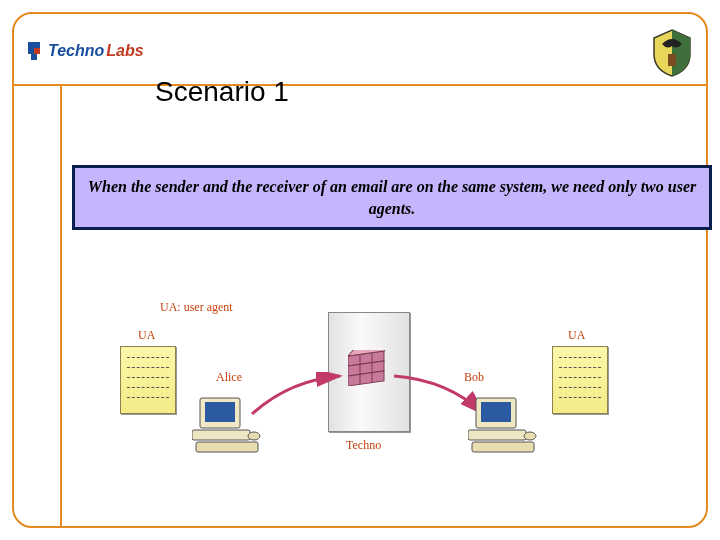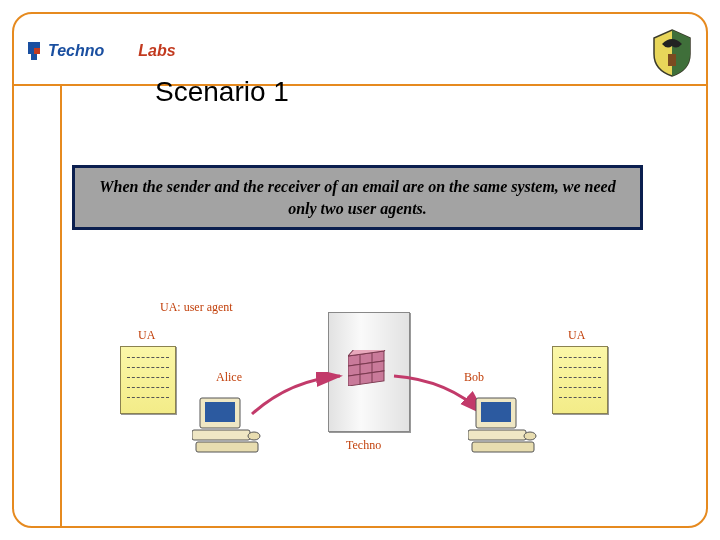--- a/index.html
+++ b/index.html
@@ -52,44 +52,43 @@
     font-style: italic;
     font-size: 16px;
     color: #1a4fa0;
   }
   .logo-text2 {
     font-family: Arial, Helvetica, sans-serif;
     font-weight: 700;
     font-style: italic;
     font-size: 16px;
     color: #c23a1f;
-    margin-left: 32px;
   }
   .title {
     position: absolute;
     left: 155px;
     top: 40px;
     font-family: Arial, Helvetica, sans-serif;
     font-size: 28px;
     font-weight: 400;
     color: #000;
     margin-top: 36px;
   }
   .crest {
     position: absolute;
     right: 26px;
     top: 28px;
   }
   .callout {
     position: absolute;
     left: 72px;
     top: 165px;
-    width: 571px;
+    width: 640px;
     border: 3px solid #0b1f4f;
-    background: #a3a3a3;
+    background: #c4b5fd;
     padding: 8px 10px;
     box-sizing: border-box;
     text-align: center;
     font-style: italic;
     font-weight: 700;
     font-size: 16px;
     line-height: 1.35;
     color: #000;
   }
   .diagram {

